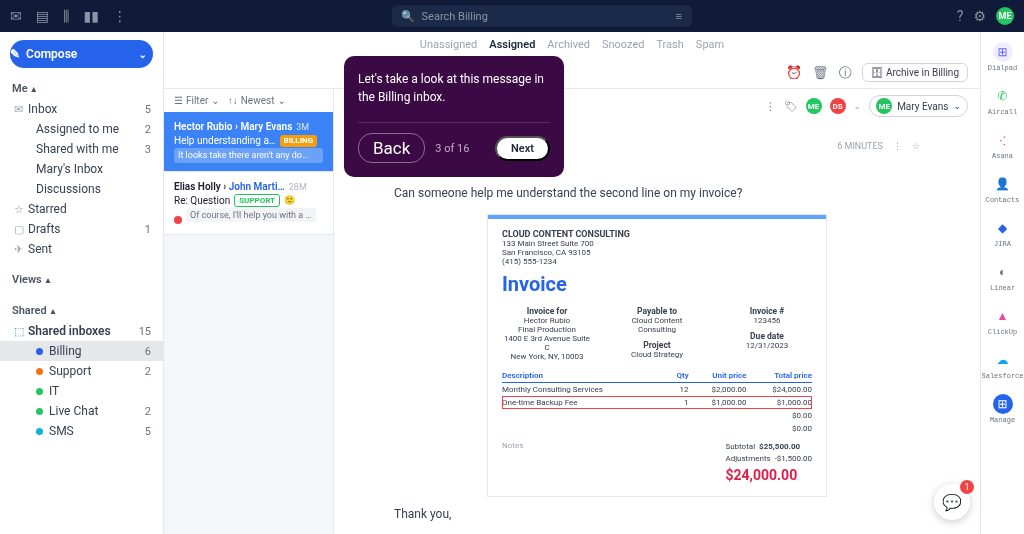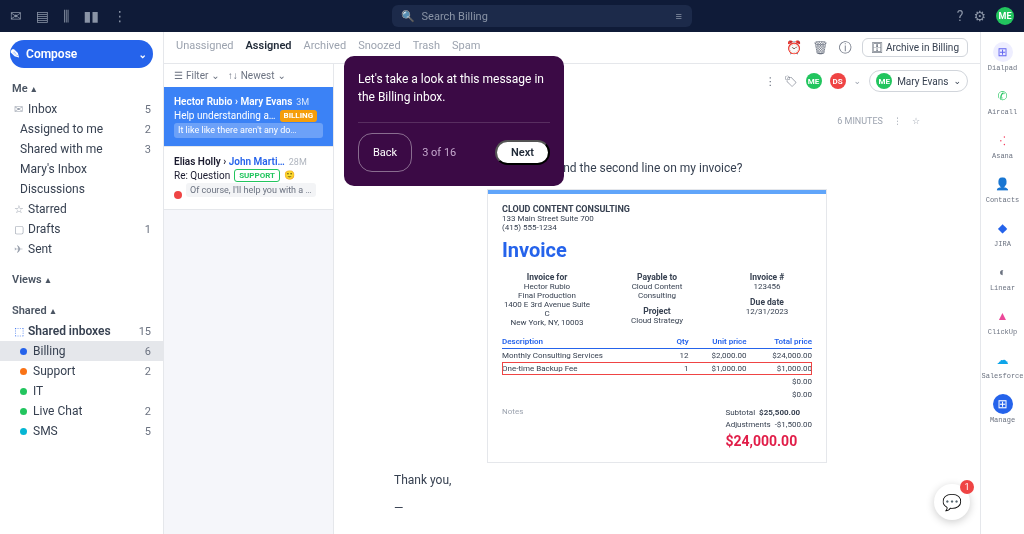--- a/index.html
+++ b/index.html
@@ -15,21 +15,21 @@
 .topbar-right { display: flex; gap: 10px; align-items: center; }
 .avatar { width: 18px; height: 18px; border-radius: 50%; background: #22c55e; color: #fff; font-size: 9px; font-weight: 700; display: flex; align-items: center; justify-content: center; }
 
 
 .main { display: flex; flex: 1; overflow: hidden; }
 .sidebar { width: 164px; background: #fff; border-right: 1px solid #e5e7eb; padding: 8px 0; overflow-y: auto; font-size: 12px; }
 .compose-btn { background: #2563eb; color: #fff; border-radius: 16px; height: 28px; display: flex; align-items: center; justify-content: center; gap: 6px; margin: 0 10px 10px; font-weight: 600; font-size: 12px; cursor: pointer; }
 .compose-btn .chev { margin-left: auto; margin-right: 6px; font-size: 10px; }
 .sb-section { color: #4b5563; font-weight: 600; font-size: 11px; padding: 4px 12px; display: flex; align-items: center; gap: 4px; cursor: pointer; }
 .sb-item { display: flex; align-items: center; padding: 3px 12px 3px 28px; color: #374151; cursor: pointer; position: relative; }
-.sb-item.indent2 { padding-left: 20px; }
+.sb-item.indent2 { padding-left: 36px; }
 .sb-item .count { margin-left: auto; color: #6b7280; font-size: 11px; }
 .sb-item .sb-icon { position: absolute; left: 14px; color: #9ca3af; font-size: 11px; }
 .sb-item.active { background: #e5e7eb; border-radius: 0; }
 .dot { width: 7px; height: 7px; border-radius: 50%; display: inline-block; margin-right: 6px; }
 .dot-blue { background: #2563eb; }
 .dot-orange { background: #f97316; }
 .dot-green { background: #22c55e; }
 .dot-cyan { background: #06b6d4; }
 
 .threads { width: 170px; background: #f5f6fa; border-right: 1px solid #e5e7eb; display: flex; flex-direction: column; }
@@ -42,21 +42,21 @@
 .thread-card .subj { display: flex; align-items: center; gap: 4px; white-space: nowrap; overflow: hidden; }
 .thread-card .tag { border-radius: 3px; padding: 0 4px; font-size: 8px; font-weight: 700; }
 .tag-billing { background: #f59e0b; color: #fff; }
 .tag-support { background: #fff; border: 1px solid #22c55e; color: #22c55e; }
 .thread-card .prev { background: rgba(255,255,255,.25); border-radius: 3px; padding: 1px 4px; font-size: 9px; white-space: nowrap; overflow: hidden; text-overflow: ellipsis; }
 .thread-card.inactive .prev { background: #f3f4f6; color: #6b7280; }
 .link-blue { color: #2563eb; }
 .red-dot { width: 8px; height: 8px; background: #ef4444; border-radius: 50%; display: inline-block; margin-right: 4px; vertical-align: middle; }
 
 .content { flex: 1; background: #fff; display: flex; flex-direction: column; overflow: hidden; position: relative; }
-.content-header { display: flex; align-items: center; padding: 6px 12px; border-bottom: 1px solid #e5e7eb; gap: 8px; }
+.content-header { display: flex; align-items: center; padding: 6px 12px; border-bottom: 1px solid #e5e7eb; gap: 8px; flex-direction: column; }
 .content-tabs { display: flex; gap: 12px; font-size: 11px; color: #9ca3af; }
 .content-tabs .ct { cursor: pointer; padding-bottom: 4px; }
 .content-tabs .ct.active { color: #1f2937; font-weight: 600; }
 .content-actions { margin-left: auto; display: flex; gap: 10px; align-items: center; color: #6b7280; }
 .archive-btn { border: 1px solid #d1d5db; border-radius: 6px; padding: 3px 8px; font-size: 10px; cursor: pointer; color: #374151; }
 .msg-toolbar { display: flex; align-items: center; padding: 6px 12px; gap: 10px; font-size: 11px; color: #6b7280; }
 .msg-toolbar .right { margin-left: auto; display: flex; gap: 8px; align-items: center; }
 .avatar-sm { width: 16px; height: 16px; border-radius: 50%; font-size: 8px; font-weight: 700; display: flex; align-items: center; justify-content: center; color: #fff; }
 .av-me { background: #22c55e; }
 .av-ds { background: #ef4444; }
@@ -78,21 +78,21 @@
 .inv-table td { padding: 2px 0; font-size: 8px; }
 .inv-table tr.hl { outline: 1.5px solid #ef4444; outline-offset: -1px; }
 .inv-totals { margin-top: 0; font-size: 8px; line-height: 1.5; }
 .inv-totals .grand { color: #e11d48; font-size: 14px; font-weight: 700; }
 
 
 .onboard { position: absolute; top: 56px; left: 344px; width: 220px; background: #3b0a45; color: #fff; border-radius: 10px; padding: 14px; font-size: 12px; z-index: 100; }
 .onboard::before { content: ''; position: absolute; left: -8px; top: 40px; border: 8px solid transparent; border-right-color: #3b0a45; }
 .onboard .ob-text { line-height: 1.5; margin-bottom: 16px; }
 .onboard .ob-footer { display: flex; align-items: center; gap: 10px; border-top: 1px solid rgba(255,255,255,.15); padding-top: 10px; }
-.onboard .ob-back { border: 1px solid rgba(255,255,255,.4); background: transparent; color: #fff; border-radius: 14px; padding: 12px 14px; cursor: pointer; font-size: 11px; }
+.onboard .ob-back { border: 1px solid rgba(255,255,255,.4); background: transparent; color: #fff; border-radius: 14px; padding: 4px 14px; cursor: pointer; font-size: 17px; }
 .onboard .ob-step { color: #c4a8cc; font-size: 11px; }
 .onboard .ob-next { background: #fff; color: #1f2937; border-radius: 14px; padding: 4px 14px; cursor: pointer; font-size: 11px; margin-left: auto; font-weight: 600; }
 
 .right-rail { width: 44px; background: #fff; border-left: 1px solid #e5e7eb; display: flex; flex-direction: column; align-items: center; padding: 10px 0; gap: 14px; }
 .rail-app { display: flex; flex-direction: column; align-items: center; gap: 2px; cursor: pointer; }
 .rail-icon { width: 20px; height: 20px; border-radius: 50%; display: flex; align-items: center; justify-content: center; font-size: 12px; }
 .rail-label { font-size: 7px; color: #6b7280; font-family: Liberation Mono, monospace; }
 
 .fab { position: absolute; bottom: 14px; right: 54px; width: 36px; height: 36px; border-radius: 50%; background: #fff; box-shadow: 0 2px 8px rgba(0,0,0,.2); display: flex; align-items: center; justify-content: center; font-size: 16px; cursor: pointer; }
 .fab-badge { position: absolute; top: -4px; right: -4px; background: #ef4444; color: #fff; width: 14px; height: 14px; border-radius: 50%; font-size: 9px; display: flex; align-items: center; justify-content: center; }
@@ -228,21 +228,21 @@
           <div class="thread-filters">
             <span class="f">☰ <span>Filter</span> ⌄</span>
             <span class="f">↑↓ <span>Newest</span> ⌄</span>
           </div>
           <div class="thread-card active">
             <div class="ppl"><span>Hector Rubio</span> › <span>Mary Evans</span><span class="time">3M</span></div>
             <div class="subj">
                 <span>Help understanding a…</span>
                 <span class="tag tag-billing">BILLING</span>
               </div>
-            <div class="prev">It like like there aren't any do…</div>
+            <div class="prev">It looks take there aren't any do…</div>
           </div>
           <div class="thread-card inactive">
             <div class="ppl"><span>Elias Holly</span> › <span class="link-blue">John Marti…</span><span class="time" style="color:#9ca3af;">28M</span></div>
             <div class="subj">
                 <span>Re: Question</span>
                 <span class="tag tag-support">SUPPORT</span> 
                 <span style="font-size:9px;">🙂</span>
               </div>
             <div><span class="red-dot"></span><span class="prev" style="display:inline-block;max-width:130px;">Of course, I'll help you with a d…</span></div>
           </div>
@@ -273,20 +273,21 @@
               </div>
             </div>
             <div class="msg-text">Hi there,</div>
             <div class="msg-text">Can someone help me understand the second line on my invoice?</div>
 
             <div class="invoice">
               <div class="bar"></div>
               <div class="pad">
                 <b style="font-size:9px;">CLOUD CONTENT CONSULTING</b>
                 <div>133 Main Street Suite 700</div>
+                <div>San Francisco, CA 93105</div>
                 <div>(415) 555-1234</div>
                 <h1>Invoice</h1>
                 <div class="invoice-cols">
                   <div class="col">
                     <b>Invoice for</b>
                     <div>Hector Rubio</div>
                     <div>Final Production</div>
                     <div>1400 E 3rd Avenue Suite C</div>
                     <div>New York, NY, 10003</div>
                   </div>

